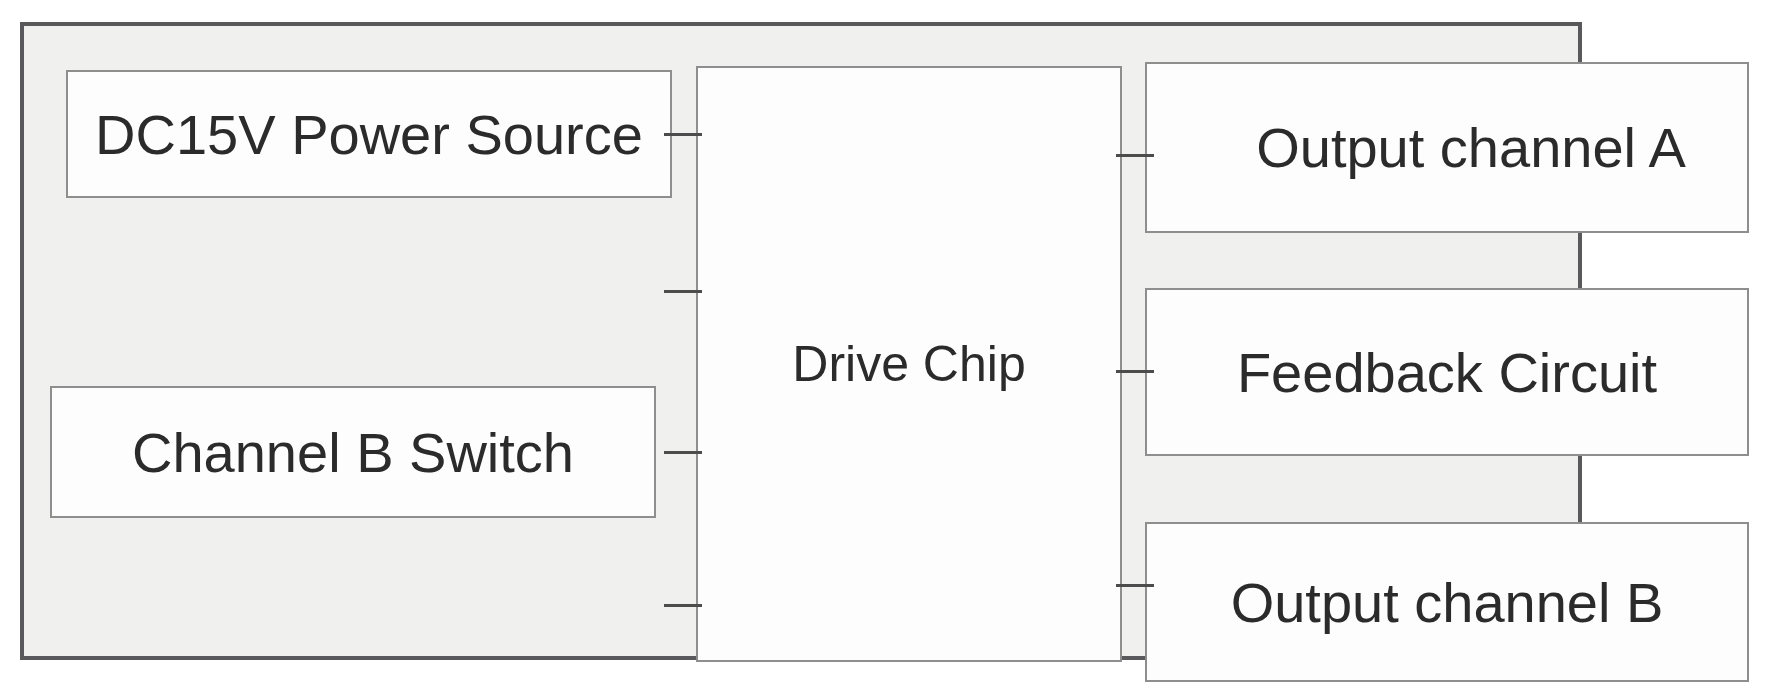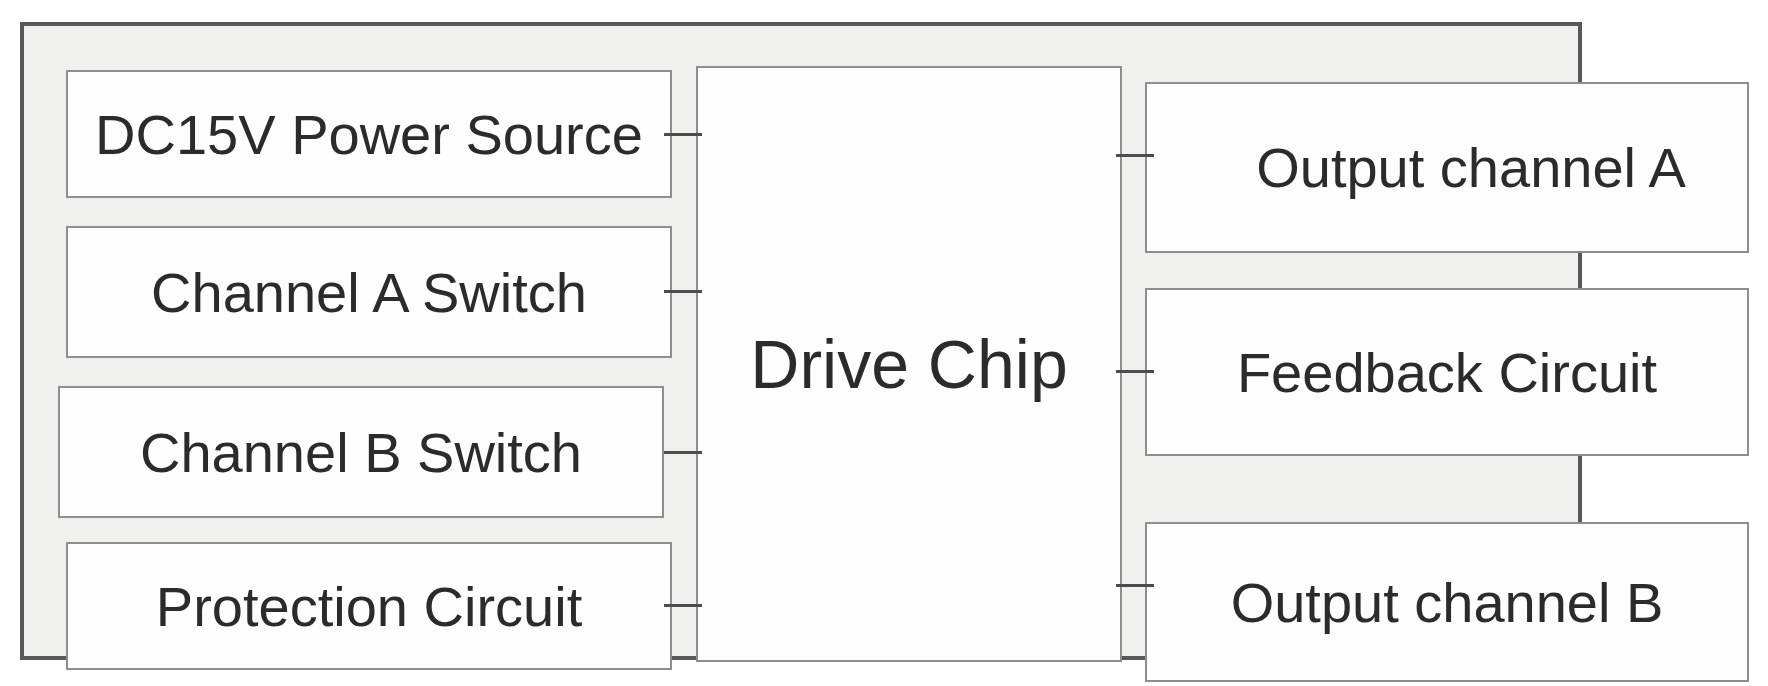--- a/index.html
+++ b/index.html
@@ -34,32 +34,32 @@
     align-items: center;
     justify-content: center;
     color: var(--c-text, #2b2b2b);
   }
   .block-label {
     font-size: 56px;
     letter-spacing: 0px;
     white-space: nowrap;
   }
   .center-label {
-    font-size: 68px;
+    font-size: 50px;
     white-space: nowrap;
   }
   
   .in0 { left: 42px;  top: 44px;  width: 606px; height: 128px; }
   .in1 { left: 42px;  top: 200px; width: 606px; height: 132px; }
-  .in2 { left: 34px;  top: 360px; width: 606px; height: 132px; }
+  .in2 { left: 26px;  top: 360px; width: 606px; height: 132px; }
   .in3 { left: 42px;  top: 516px; width: 606px; height: 128px; }
   
   .center { left: 672px; top: 40px; width: 426px; height: 596px; }
   
-  .out0 { left: 1121px; top: 56px;  width: 604px; height: 171px; padding-left: 48px; }
+  .out0 { left: 1121px; top: 36px;  width: 604px; height: 171px; padding-left: 48px; }
   .out1 { left: 1121px; top: 262px; width: 604px; height: 168px; text-align: center; }
   .out2 { left: 1121px; top: 480px; width: 604px; height: 160px; margin-top: 16px; }
   
   .tick {
     position: absolute;
     height: 3px;
     background: var(--c-connector, #4c4c4c);
   }
   .t-in0 { left: 640px; top: 107px; width: 38px; }
   .t-in1 { left: 640px; top: 264px; width: 38px; }
@@ -71,28 +71,22 @@
 </style>
 </head>
 <body>
 
 <div class="canvas">
   <div class="frame">
 
     <div class="block in0">
       <span class="block-label">DC15V Power Source</span>
     </div>
-    <div class="block in1">
-      <span class="block-label">Channel A Switch</span>
-    </div>
     <div class="block in2">
       <span class="block-label">Channel B Switch</span>
-    </div>
-    <div class="block in3">
-      <span class="block-label">Protection Circuit</span>
     </div>
 
     <div class="block center">
       <span class="center-label">Drive Chip</span>
     </div>
 
     <div class="block out0">
       <span class="block-label">Output channel A</span>
     </div>
     <div class="block out1">

